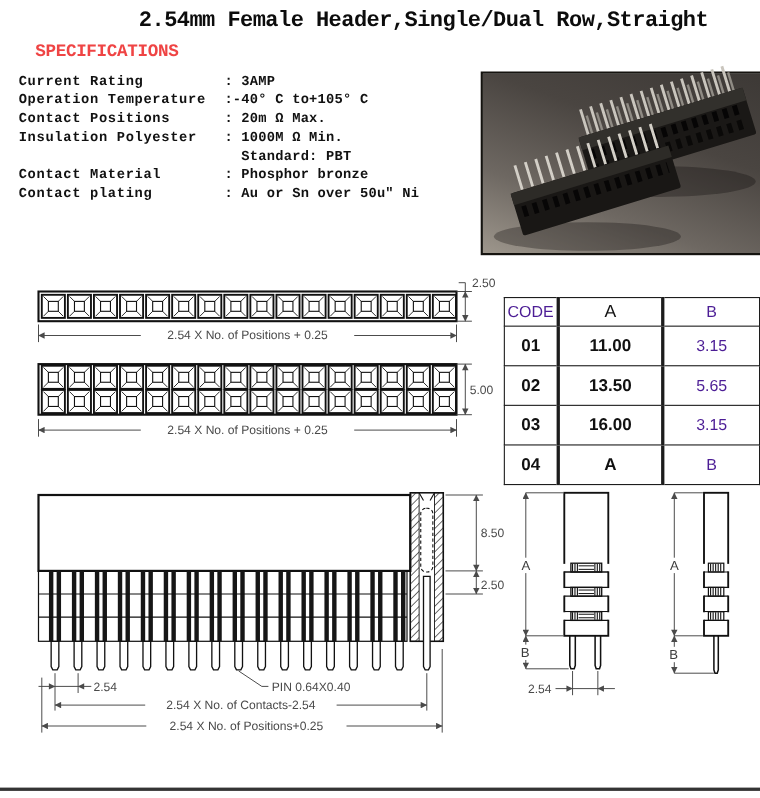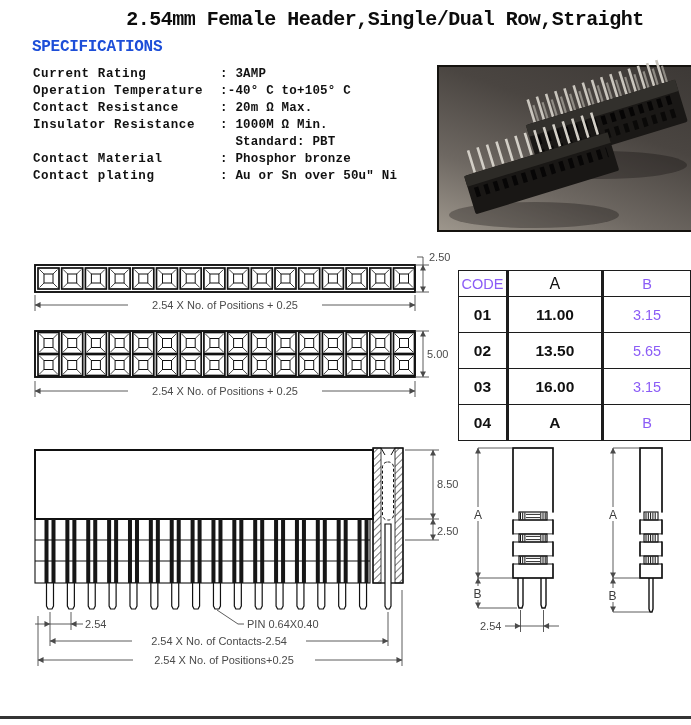--- a/index.html
+++ b/index.html
@@ -4,41 +4,41 @@
 <style>
   html,body{margin:0;padding:0;background:#fff;}
   #page{position:relative;width:691px;height:725px;background:#fff;overflow:hidden;
         font-family:"Liberation Sans",sans-serif;}
   
   #title{position:absolute;top:8px;left:120px;width:530px;text-align:center;
          font-family:Liberation Mono, monospace;font-weight:bold;font-size:20px;
          letter-spacing:-0.5px;color:#0c0c0c;white-space:nowrap;}
   #spec-heading{position:absolute;top:38px;left:32px;
          font-family:"Liberation Mono",monospace;font-weight:bold;font-size:16px;
-         letter-spacing:-0.3px;color:#1d4ed8;}
-  #spec-list{position:absolute;top:66px;left:33px;font-family:"Liberation Mono",monospace;
+         letter-spacing:-0.3px;color:#ef4444;}
+  #spec-list{position:absolute;top:66px;left:17px;font-family:"Liberation Mono",monospace;
          font-weight:bold;font-size:12.5px;color:#111;}
   .spec-row{line-height:17px;white-space:pre;}
   .spec-label{display:inline-block;width:187px;letter-spacing:0.6px;}
   .spec-value{letter-spacing:0.2px;}
   
   #photo{position:absolute;left:437px;top:65px;width:252px;height:163px;
          border:2px solid #15130f;
          background:linear-gradient(200deg,#3d3936 0%,#4a4541 35%,#6e6862 70%,#9d968c 100%);}
   
   #code-table{position:absolute;left:458px;top:270px;border-collapse:collapse;}
   #code-table td,#code-table th{border:1.5px solid #1c1c1c;text-align:center;padding:0;}
   #code-table .v-sep{border-left:3px solid #1c1c1c;}
   #code-table th{font-weight:normal;}
   .col-code{width:47px;}
   .col-a{width:94px;}
   .col-b{width:88px;}
   #code-table tr{height:36px;}
   #code-table tr.hdr{height:26px;}
-  .t-gray{color:#8b5cf6;font-size:14.5px;}
+  .t-gray{color:#4c1d95;font-size:14.5px;}
   .t-dark{color:#111;font-weight:bold;font-size:15.5px;}
   .t-hdr-a{color:#111;font-size:16px;font-weight:bold;}
   
   svg{position:absolute;overflow:visible;}
   .ln{stroke:#111;fill:none;}
   .d{stroke:#4a4a4a;stroke-width:0.9;fill:none;}
   text.dim{font-family:"Liberation Sans",sans-serif;font-size:11px;fill:#4a4a4a;}
   text.dimb{font-family:"Liberation Sans",sans-serif;font-size:12px;fill:#3c3c3c;}
   .whitebg{fill:#fff;}
   #footer-rule{position:absolute;left:0;top:716px;width:691px;height:3px;background:#343434;}
@@ -68,22 +68,22 @@
       <path id="tailp" d="M-3.5,0 V23 L-2,26 H2 L3.5,23 V0 Z" fill="#fff" stroke="#111" stroke-width="1.2"></path>
     </defs>
   </svg>
 
   <div id="title">2.54mm Female Header,Single/Dual Row,Straight</div>
 
   <div id="spec-heading">SPECIFICATIONS</div>
   <div id="spec-list">
     <div class="spec-row"><span class="spec-label">Current Rating</span><span class="spec-value">: 3AMP</span></div>
     <div class="spec-row"><span class="spec-label">Operation Temperature</span><span class="spec-value">:-40° C to+105° C</span></div>
-    <div class="spec-row"><span class="spec-label">Contact Resistance</span><span class="spec-value">: 20m Ω Max.</span></div>
-    <div class="spec-row"><span class="spec-label">Insulator Resistance</span><span class="spec-value">: 1000M Ω Min.</span></div>
+    <div class="spec-row"><span class="spec-label">Contact Positions</span><span class="spec-value">: 20m Ω Max.</span></div>
+    <div class="spec-row"><span class="spec-label">Insulation Polyester</span><span class="spec-value">: 1000M Ω Min.</span></div>
     <div class="spec-row"><span class="spec-label"></span><span class="spec-value">  Standard: PBT</span></div>
     <div class="spec-row"><span class="spec-label">Contact Material</span><span class="spec-value">: Phosphor bronze</span></div>
     <div class="spec-row"><span class="spec-label">Contact plating</span><span class="spec-value">: Au or Sn over 50u" Ni</span></div>
   </div>
 
   <div id="photo">
     <svg width="252" height="163" viewBox="0 0 252 163">
       <ellipse cx="160" cy="98" rx="88" ry="14" fill="rgba(10,8,6,0.30)"></ellipse>
       <ellipse cx="95" cy="148" rx="85" ry="13" fill="rgba(10,8,6,0.30)"></ellipse>
 

